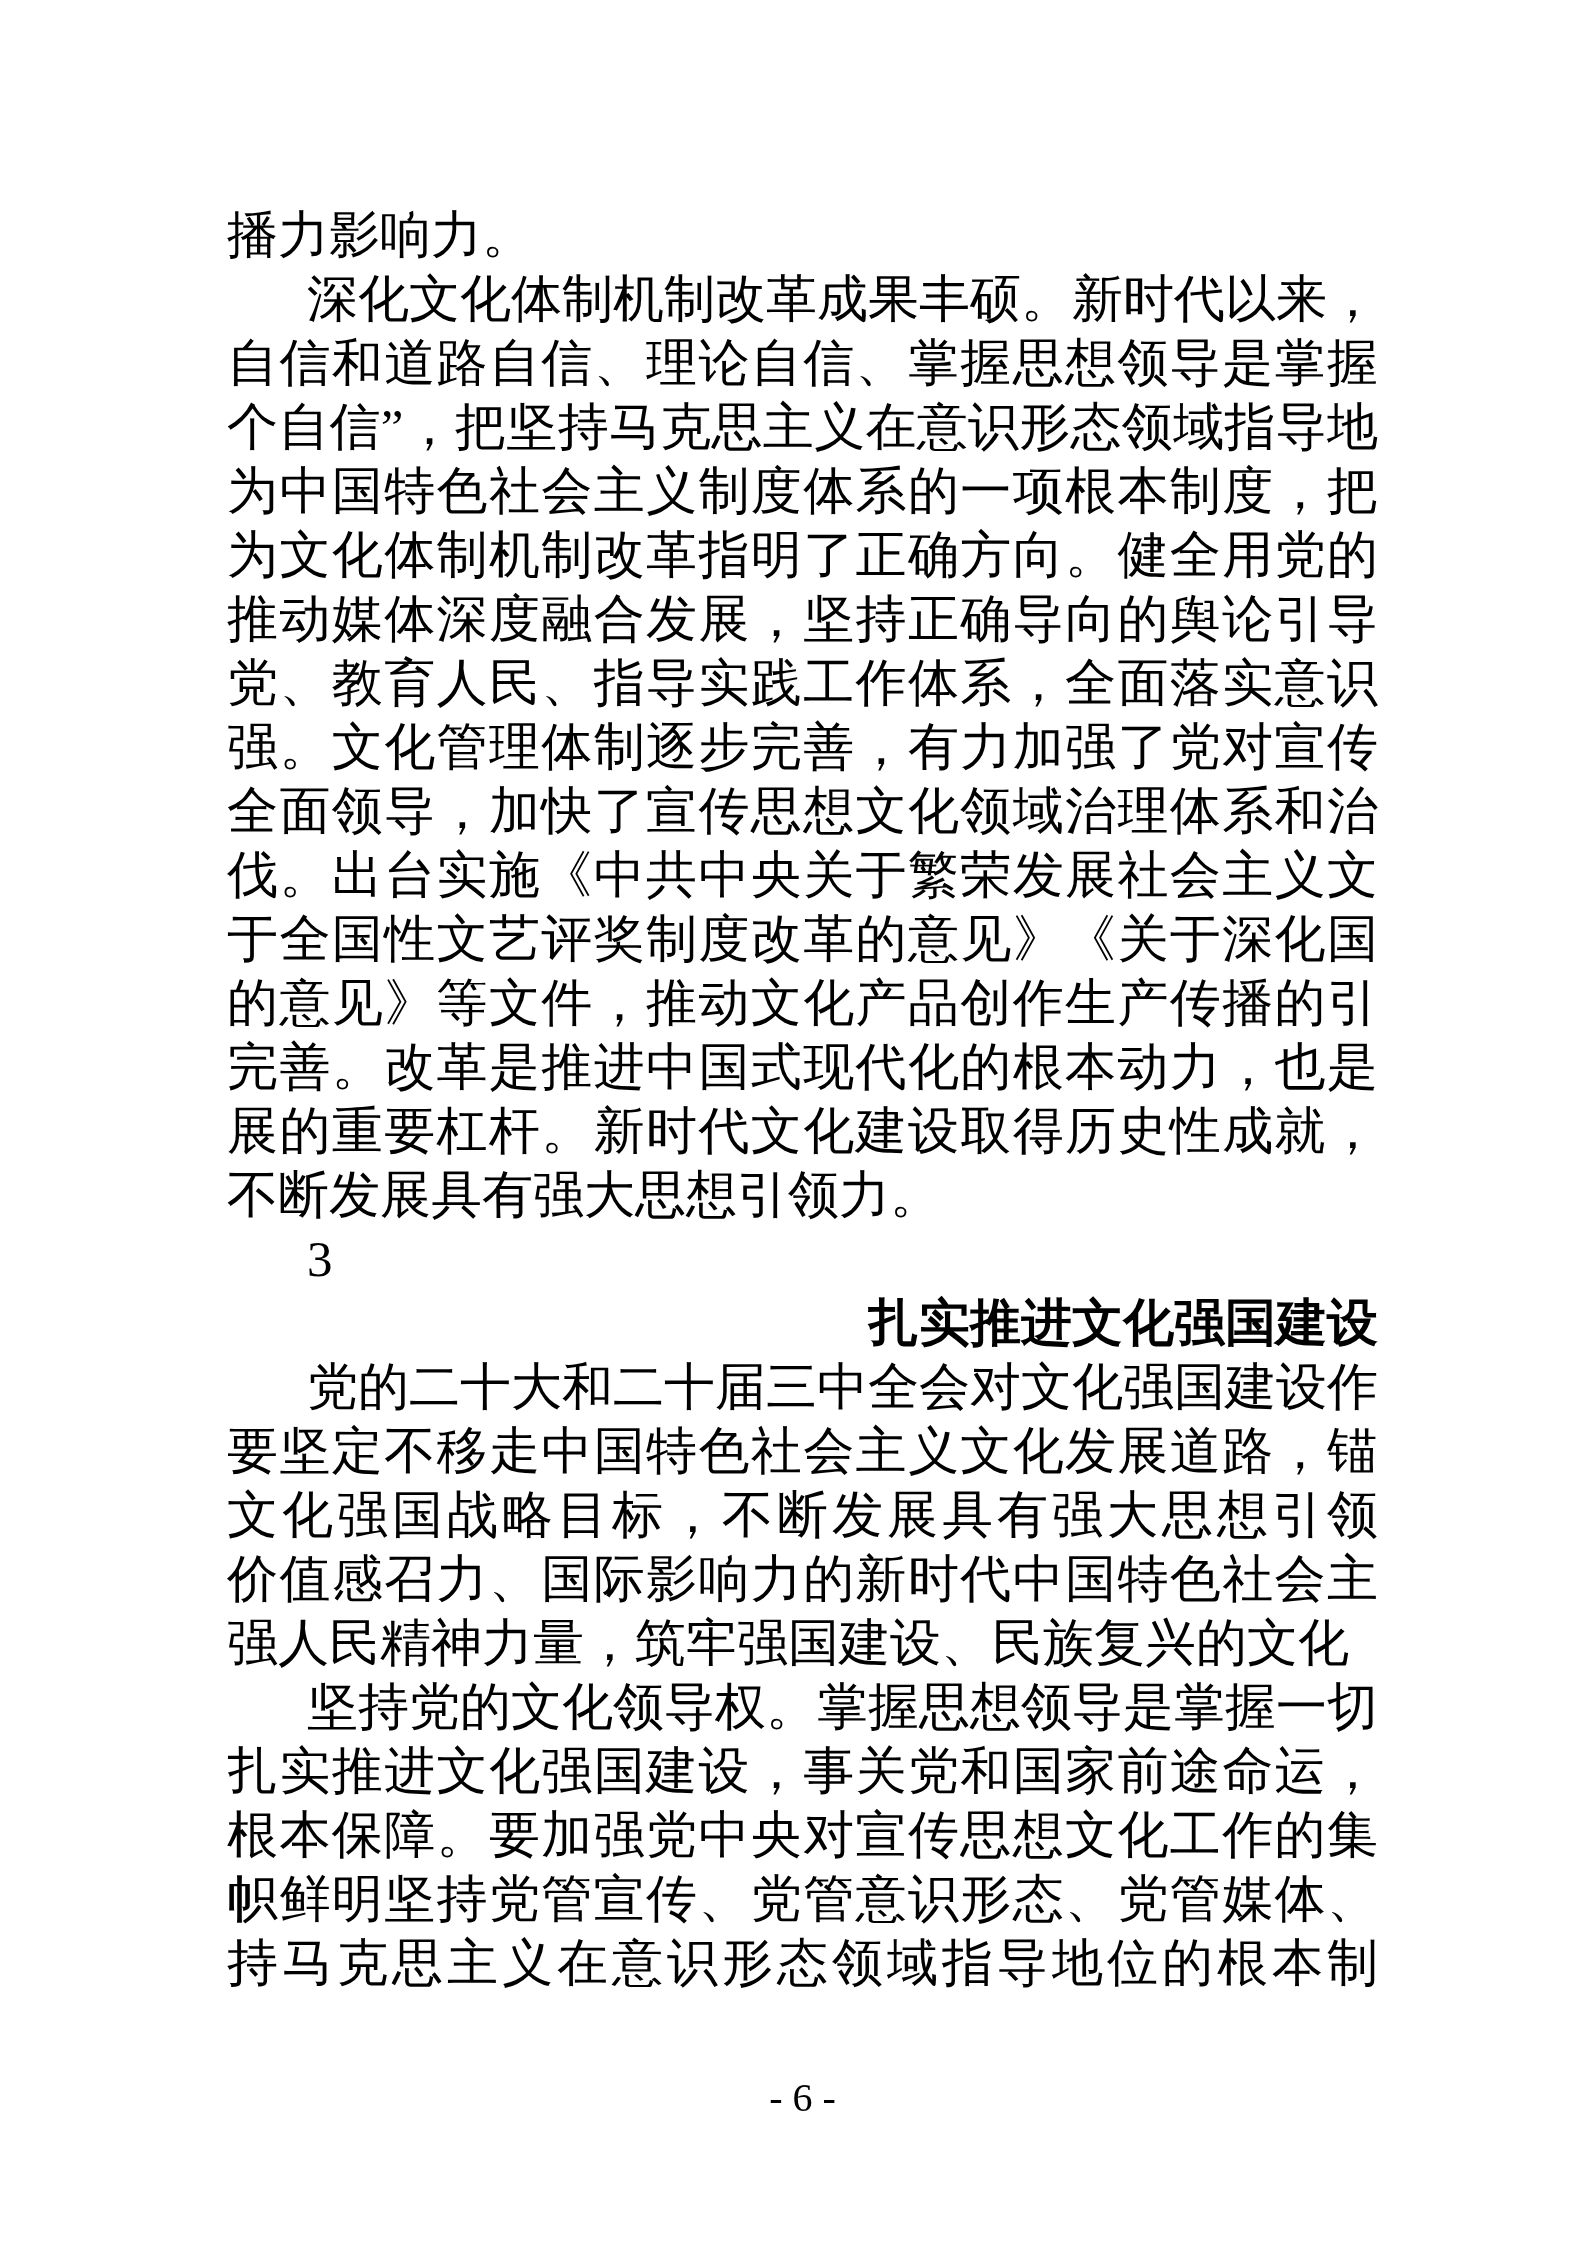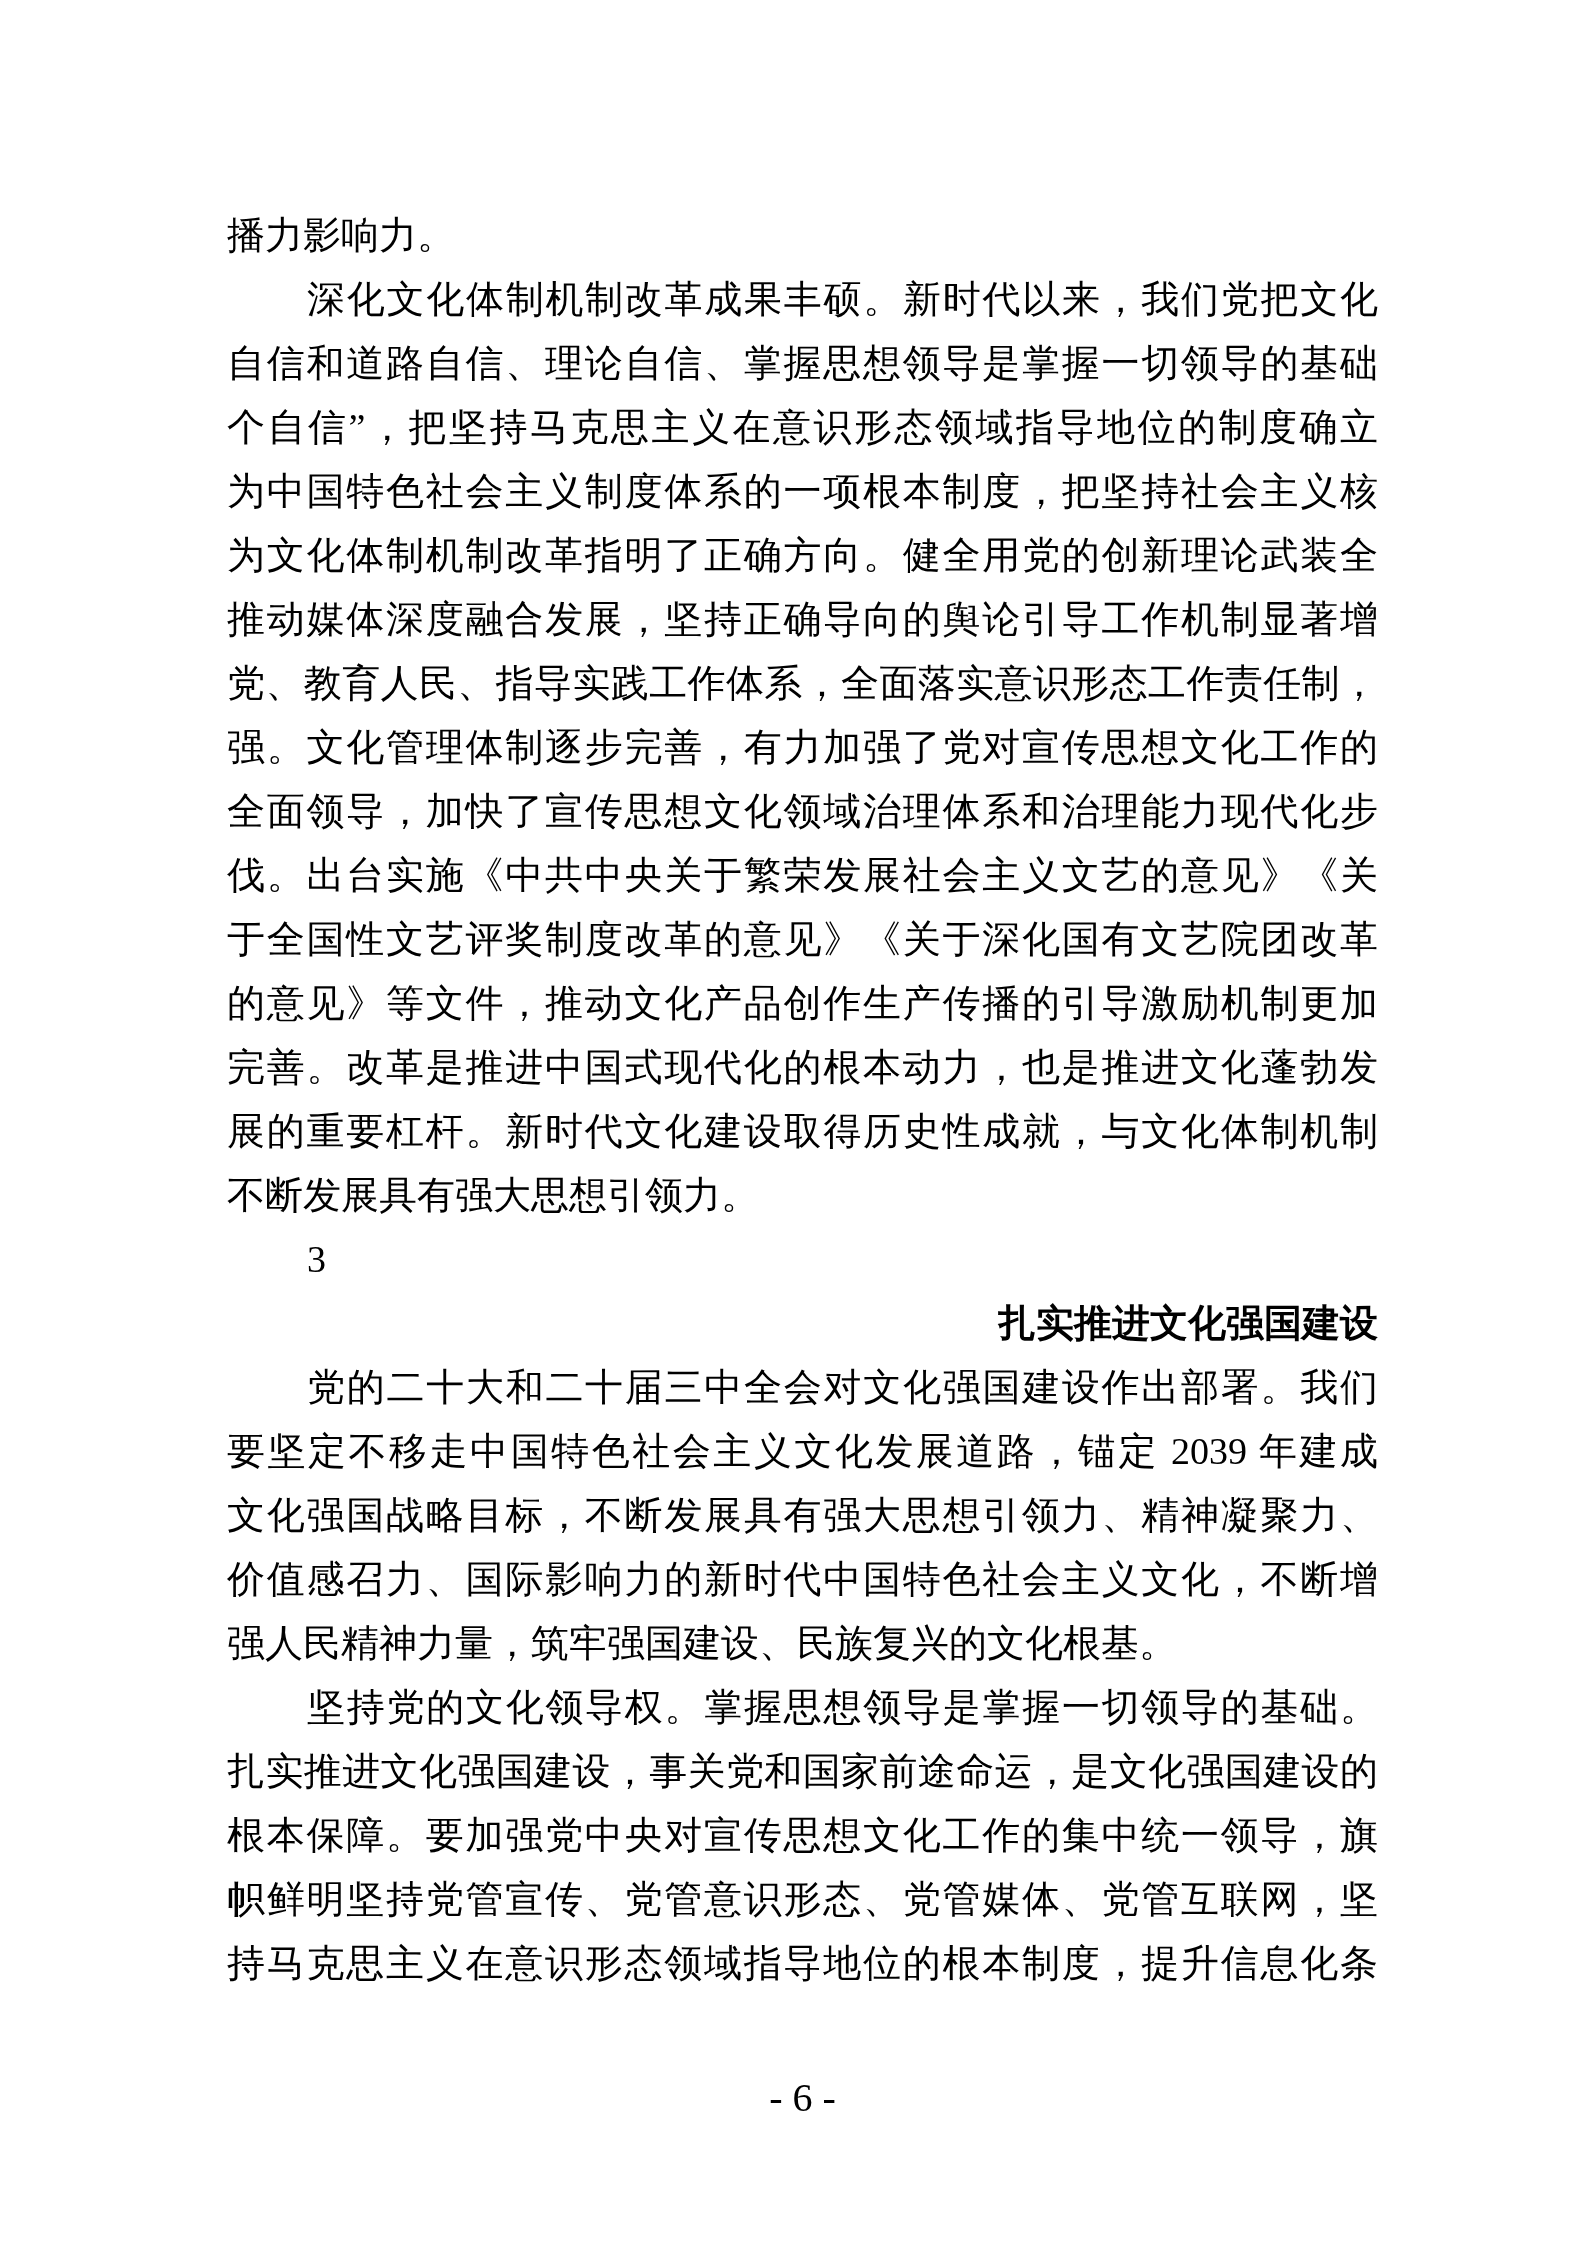--- a/index.html
+++ b/index.html
@@ -22,21 +22,21 @@
     background: #ffffff;
     overflow: hidden;
   }
   .body-text {
     position: absolute;
     left: 227px;
     top: 203px;
     width: 1151px;
   }
   .line {
-    font-size: 38px;
+    font-size: 51px;
     line-height: 64px;
     height: 64px;
     text-align: left;
     white-space: normal;
     overflow: hidden;
   }
   .line.just {
     text-align: justify;
     text-align-last: justify;
     text-justify: inter-character;

